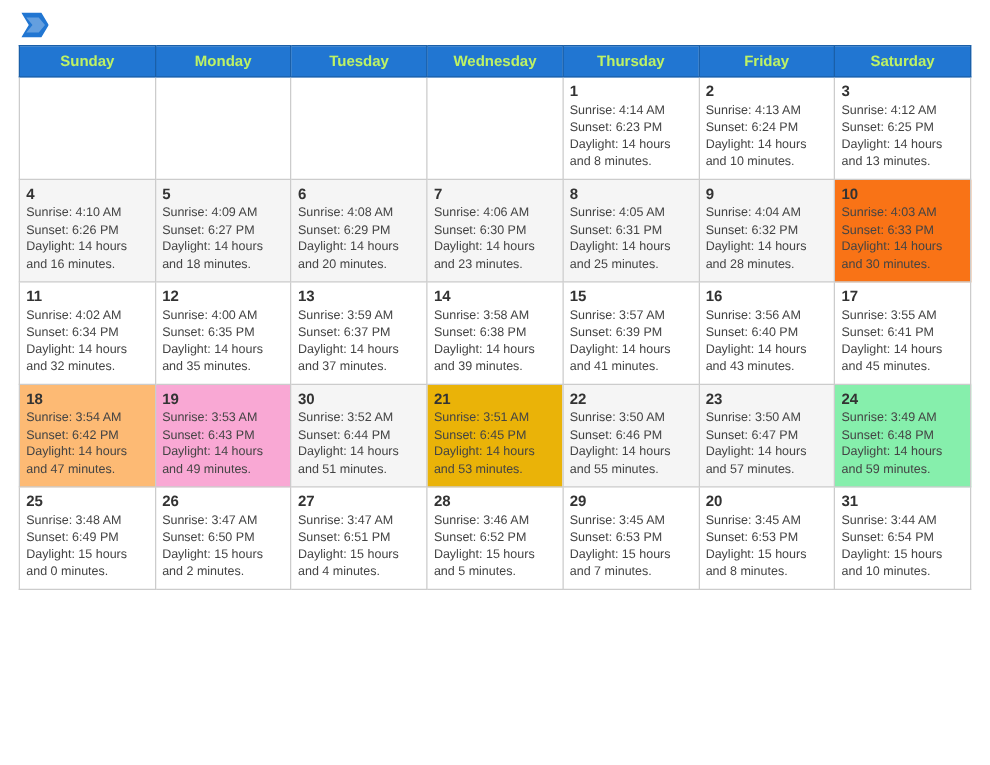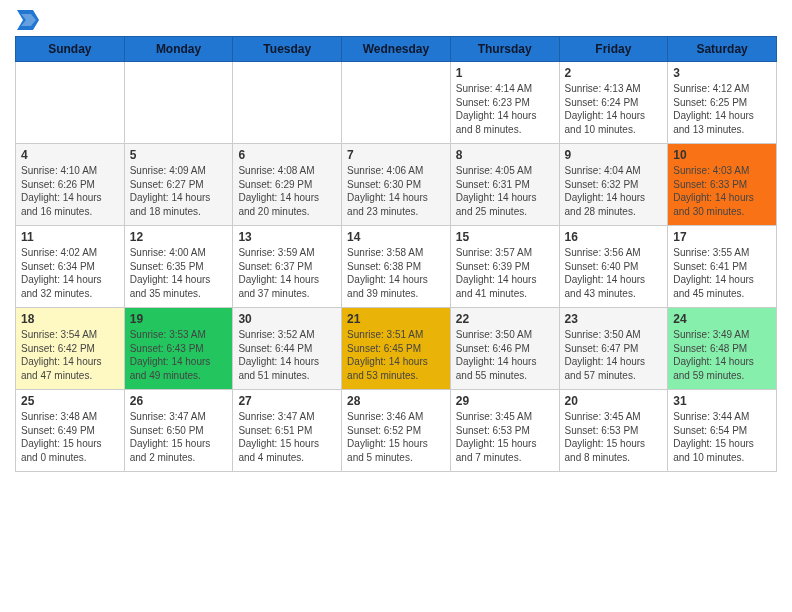--- a/index.html
+++ b/index.html
@@ -45,21 +45,21 @@
       font-size: 14px;
       color: #555;
     }
     .calendar {
       width: 100%;
       border-collapse: collapse;
       border: 1px solid #ccc;
     }
     .calendar th {
       background: #2176d2;
-      color: #0f172a;
+      color: #bef264;
       font-size: 12px;
       font-weight: bold;
       text-align: center;
       padding: 5px 4px;
       border: 1px solid #1a5fa8;
     }
     .calendar td {
       vertical-align: top;
       border: 1px solid #ccc;
       padding: 4px 5px;
@@ -195,25 +195,25 @@
           <td>
             <span class="day-num">16</span>
             <div class="day-info">Sunrise: 3:56 AM<br>Sunset: 6:40 PM<br>Daylight: 14 hours<br>and 43 minutes.</div>
           </td>
           <td>
             <span class="day-num">17</span>
             <div class="day-info">Sunrise: 3:55 AM<br>Sunset: 6:41 PM<br>Daylight: 14 hours<br>and 45 minutes.</div>
           </td>
         </tr>
         <tr>
-          <td style="background: #fef9c3;">
+          <td style="background: #fdba74;">
             <span class="day-num">18</span>
             <div class="day-info">Sunrise: 3:54 AM<br>Sunset: 6:42 PM<br>Daylight: 14 hours<br>and 47 minutes.</div>
           </td>
-          <td style="background: #22c55e;">
+          <td style="background: #f9a8d4;">
             <span class="day-num">19</span>
             <div class="day-info">Sunrise: 3:53 AM<br>Sunset: 6:43 PM<br>Daylight: 14 hours<br>and 49 minutes.</div>
           </td>
           <td style="background: rgb(245, 245, 245);">
             <span class="day-num">30</span>
             <div class="day-info">Sunrise: 3:52 AM<br>Sunset: 6:44 PM<br>Daylight: 14 hours<br>and 51 minutes.</div>
           </td>
           <td style="background: #eab308;">
             <span class="day-num">21</span>
             <div class="day-info">Sunrise: 3:51 AM<br>Sunset: 6:45 PM<br>Daylight: 14 hours<br>and 53 minutes.</div>

